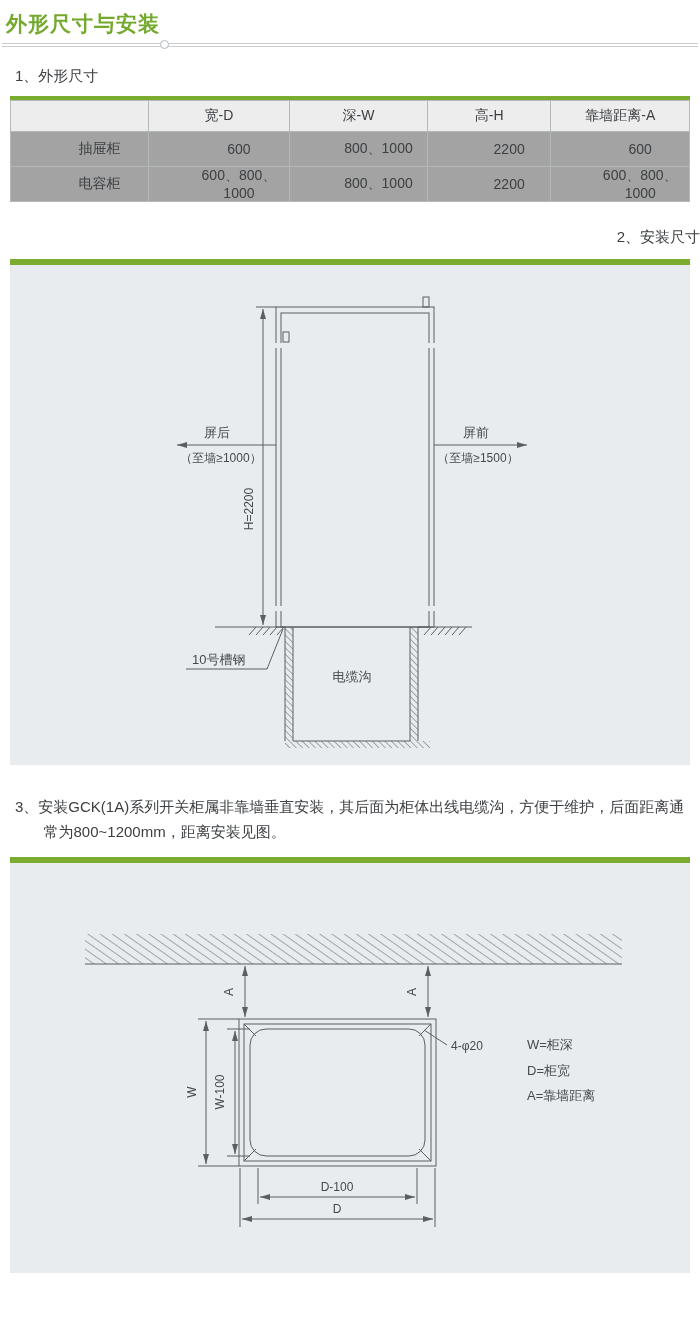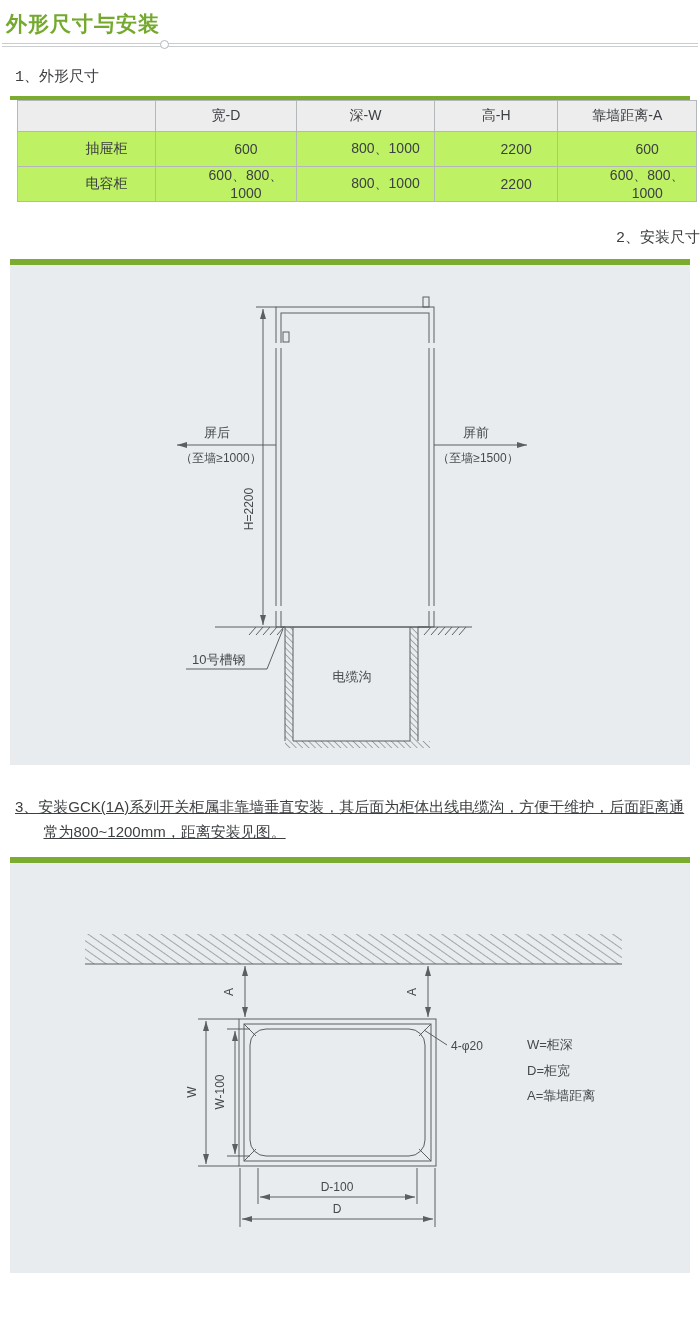--- a/index.html
+++ b/index.html
@@ -9,30 +9,30 @@
     font-family:"Liberation Sans","DejaVu Sans",sans-serif;
     color:#3d4043; overflow:hidden;
   }
   .header { padding:10px 0 0 6px; }
   .page-title { font-size:21px; font-weight:bold; color:#74A92E; letter-spacing:1px; }
   .title-rule { position:relative; height:8px; margin-top:5px; }
   .title-rule .l1, .title-rule .l2 { position:absolute; left:2px; right:2px; border-top:1px solid #c9cdd0; }
   .title-rule .l1 { top:0; } .title-rule .l2 { top:3px; }
   .rule-ornament { position:absolute; left:160px; top:-3px; width:9px; height:9px;
     border:1px solid #b4b8bb; border-radius:50%; background:#fff; }
-  .section-heading { margin:16px 0 0 15px; font-size:15px;font-family:Liberation Mono, monospace; }
+  .section-heading { margin:16px 0 0 15px; font-size:15px; }
   .section-heading.s2 { margin-top:26px;text-align:right; }
   .table-wrap { margin:10px 10px 0; border-top:4px solid #7CAC2F; }
-  .dim-table { width:100%; border-collapse:collapse; font-size:14px; color:#3d4043; background:#bef264; table-layout:fixed;margin-left:7px; }
+  .dim-table { width:100%; border-collapse:collapse; font-size:14px; color:#3d4043; background:#a3a3a3; table-layout:fixed; }
   .dim-table th, .dim-table td { border:1px solid #b3b8ba; text-align:center; font-weight:normal; padding:0; }
   .dim-table thead th { background:#ededee; height:31px; }
   .dim-table tbody td { height:35px;padding-left:40px; }
   .panel { margin:12px 10px 0; border-top:6px solid #7CAC2F; background:#E8ECEE; }
   .panel svg { display:block; }
-  .para { margin:30px 15px 0; font-size:15px; line-height:1.65; padding-left:1.9em; text-indent:-1.9em;text-decoration:underline; }
+  .para { margin:30px 15px 0; font-size:15px; line-height:1.65; padding-left:1.9em; text-indent:-1.9em; }
   svg text { font-family:"Liberation Sans","DejaVu Sans",sans-serif; fill:#45494c; }
   svg line, svg rect.stroke, svg path.stroke, svg polyline { stroke:#5A5F63; stroke-width:1; fill:none; }
 </style>
 </head>
 <body>
 
 <div class="header">
   <div class="page-title">外形尺寸与安装</div>
 </div>
 <div class="title-rule">

